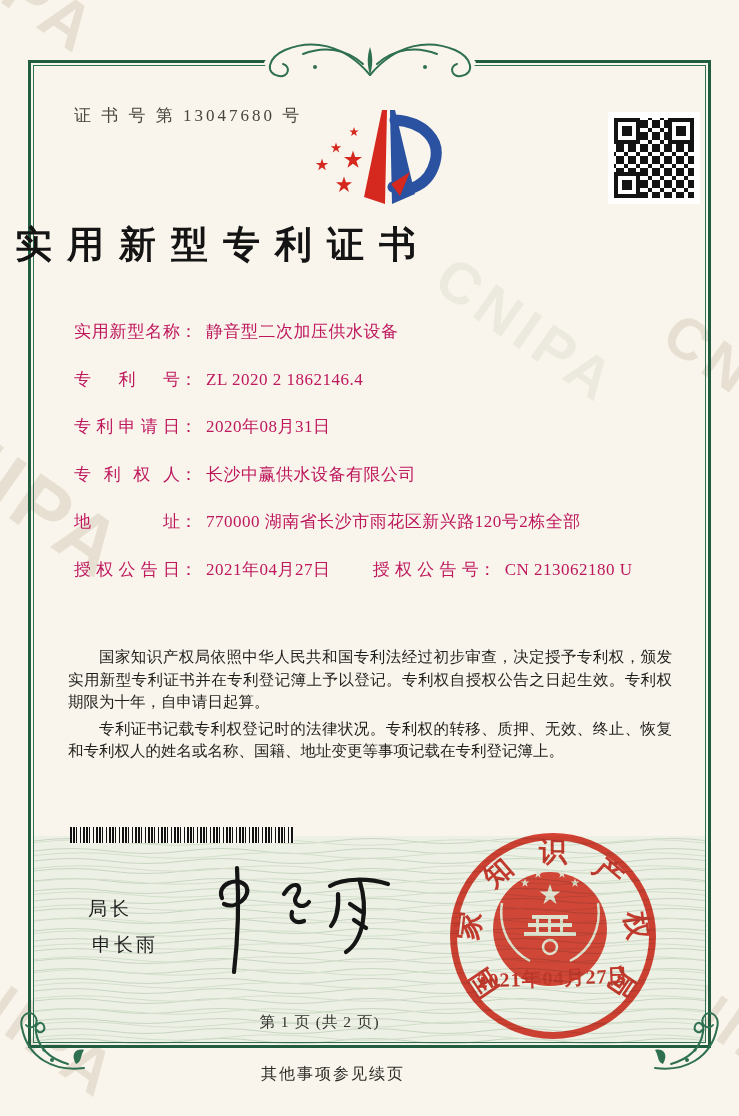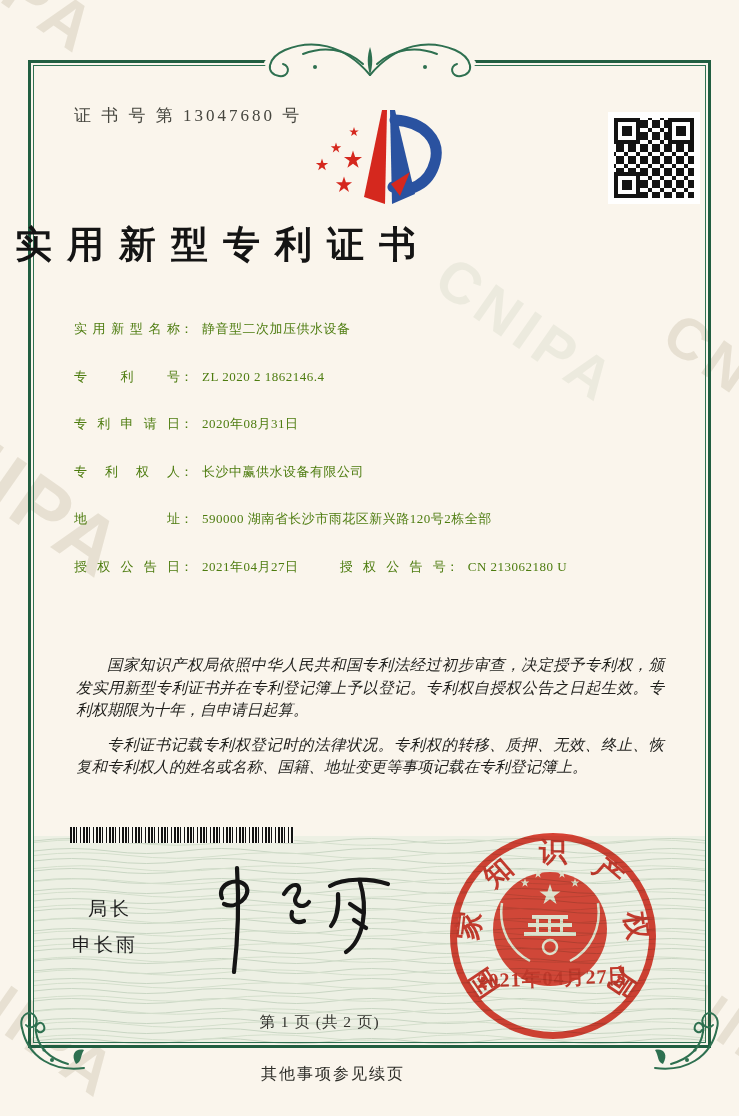--- a/index.html
+++ b/index.html
@@ -44,46 +44,46 @@
   .title{
     position:absolute; left:0; top:220px; width:739px; z-index:5;
     text-align:left; font-size:37px; font-weight:bold; color:#141414;
     letter-spacing:15px; text-indent:15px;
   }
   
   .fields{
     position:absolute; left:74px; top:320px; width:610px; z-index:5;
     display:flex; flex-direction:column; gap:23.5px;
   }
-  .row{height:24px; font-size:13px; color:#4d7c0f; white-space:nowrap;}
+  .row{height:24px; font-size:17px; color:#be185d; white-space:nowrap;}
   .lbl{
     display:inline-block; width:106px;
     text-align:justify; text-align-last:justify; vertical-align:baseline;
   }
   .colon{display:inline-block;}
   .val{margin-left:9px; letter-spacing:0.5px;}
   .col2{margin-left:38px;}
   
   .paras{
     position:absolute; left:64px; top:642px; width:612px; z-index:5;
     font-size:15.5px; line-height:22.6px; color:#1f1f1c; text-align:justify;
   }
-  .paras p{margin:12px; text-indent:2em;font-style:italic;}
+  .paras p{margin:4px; text-indent:2em;}
   
   .barcode{
     position:absolute; left:70px; top:827px; width:224px; height:16px; z-index:5;
     background:repeating-linear-gradient(90deg,
       #121212 0 2px,#f8f7f1 2px 3px,#121212 3px 5px,#f8f7f1 5px 6px,
       #121212 6px 7px,#f8f7f1 7px 10px,#121212 10px 11.5px,#f8f7f1 11.5px 13px);
   }
   
   .signer-title{position:absolute; left:88px; top:896px; z-index:5;
     font-family:"Liberation Sans","DejaVu Sans",sans-serif;
     font-size:19px; letter-spacing:3px; color:#1c1c1c;}
-  .signer-name{position:absolute; left:72px; top:932px; z-index:5;
+  .signer-name{position:absolute; left:92px; top:932px; z-index:5;
     font-family:"Liberation Sans","DejaVu Sans",sans-serif;
     font-size:19px; letter-spacing:3px; color:#1c1c1c;}
   .sig{position:absolute; left:192px; top:860px; z-index:5;}
   
   .seal{
     position:absolute; left:450px; top:833px; width:206px; height:206px; z-index:6;
     opacity:.93; mix-blend-mode:multiply;
   }
   .seal-ring{position:absolute; inset:0; border:7px solid #da3629; border-radius:50%;}
   .seal-emblem{position:absolute; left:0; top:0;}
@@ -238,21 +238,21 @@
     <div class="row">
       <span class="lbl">专利号</span><span class="colon">：</span><span class="val">ZL 2020 2 1862146.4</span>
     </div>
     <div class="row">
       <span class="lbl">专利申请日</span><span class="colon">：</span><span class="val">2020年08月31日</span>
     </div>
     <div class="row">
       <span class="lbl">专利权人</span><span class="colon">：</span><span class="val">长沙中赢供水设备有限公司</span>
     </div>
     <div class="row">
-      <span class="lbl">地址</span><span class="colon">：</span><span class="val">590000 湖南省长沙市雨花区新兴路120号2栋全部</span>
+      <span class="lbl">地址</span><span class="colon">：</span><span class="val">770000 湖南省长沙市雨花区新兴路120号2栋全部</span>
     </div>
     <div class="row">
       <span class="lbl">授权公告日</span><span class="colon">：</span><span class="val">2021年04月27日</span>
       <span class="col2">
         <span class="lbl">授权公告号</span><span class="colon">：</span><span class="val">CN 213062180 U</span>
       </span>
     </div>
   </div>
 
   <div class="paras">

